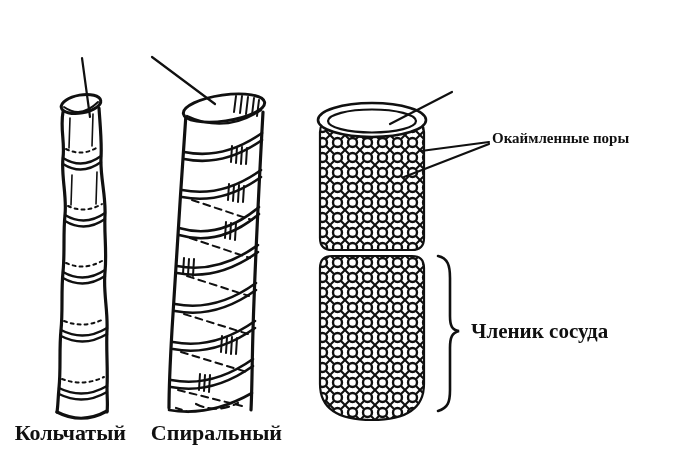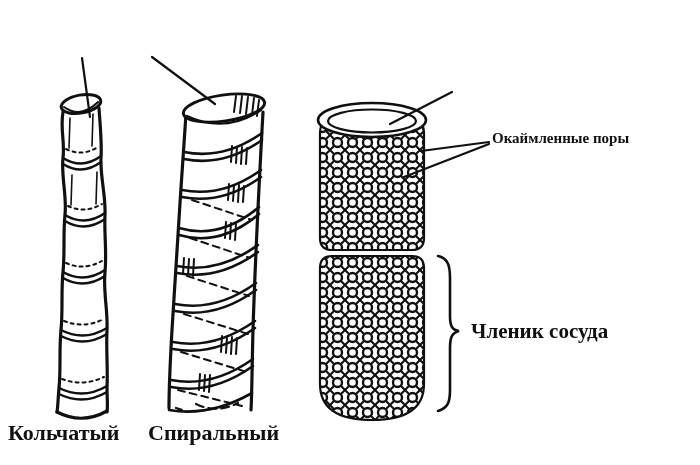--- a/index.html
+++ b/index.html
@@ -22,21 +22,21 @@
     left:0;top:10;width:208px;
     text-align:center;
     font-size:21px;line-height:1.16;
     white-space:normal;
   }
   .lbl-perforation{left:451px;top:79px;font-size:21px;}
   .lbl-pits{left:492px;top:130px;font-size:15px;}
   .lbl-member{left:462px;top:319px;font-size:21px;margin-left:9px;}
   .caption{
     position:absolute;top:420px;
-    text-align:left;
+    text-align:right;
     font-weight:bold;font-size:22px;
   }
   .caption-annular{left:8px;width:118px;}
   .caption-spiral{left:148px;width:134px;}
   .caption-reticulate{left:272px;width:196px;}
 </style>
 </head>
 <body>
 
 <div class="figure">

